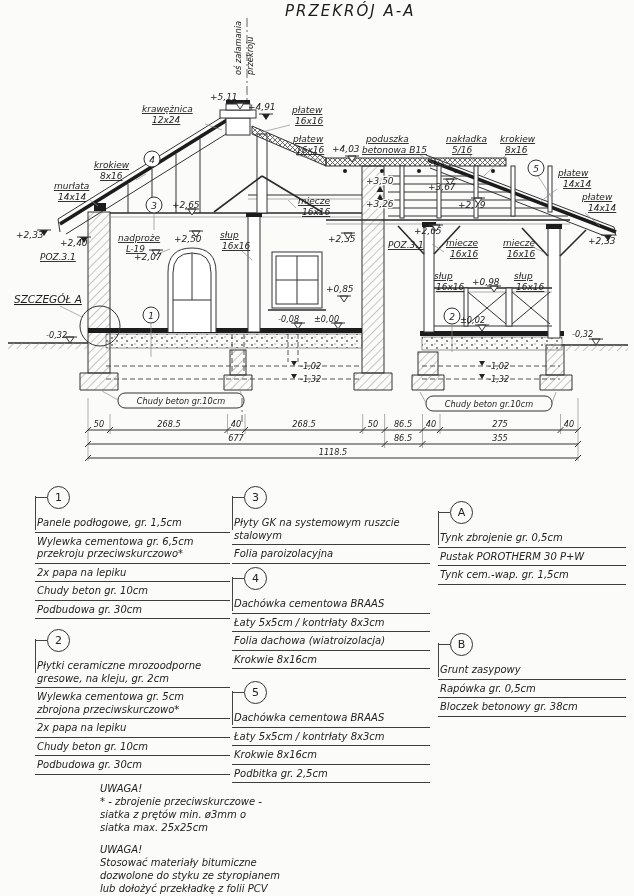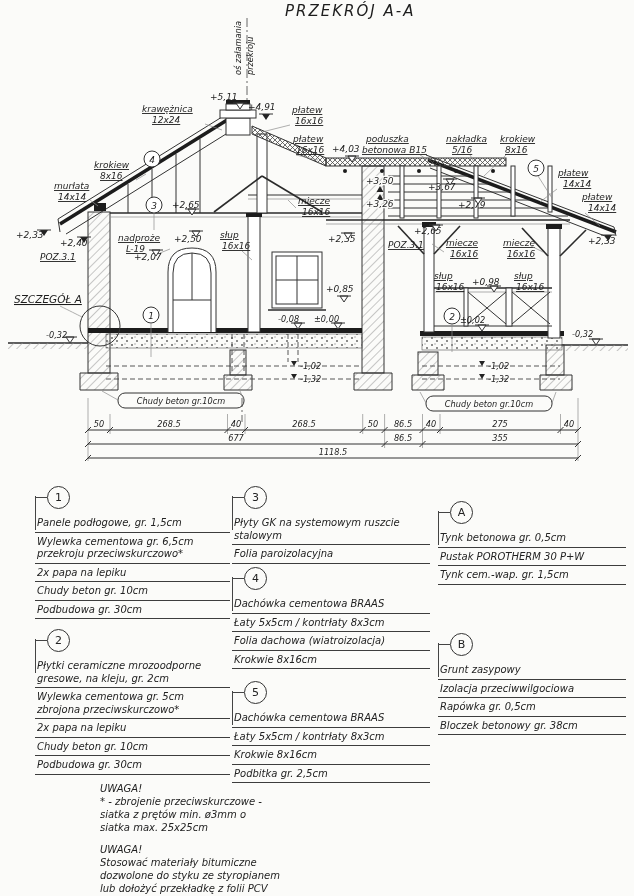--- a/index.html
+++ b/index.html
@@ -474,34 +474,33 @@
     <div class="row">Podbitka gr. 2,5cm</div>
   </div>
 </div>
 
 <div class="legend" style="left:438px;top:500px;width:188px;">
   <div class="legend-head">
         <span class="stub"></span>
         <span class="badge">A</span>
       </div>
   <div class="rows">
-    <div class="row">Tynk betonowa gr. 0,5cm</div>
+    <div class="row">Tynk zbrojenie gr. 0,5cm</div>
     <div class="row">Pustak POROTHERM 30 P+W</div>
     <div class="row">Tynk cem.-wap. gr. 1,5cm</div>
   </div>
 </div>
 
 <div class="legend" style="left:438px;top:632px;width:188px;">
   <div class="legend-head">
         <span class="stub"></span>
         <span class="badge">B</span>
       </div>
   <div class="rows">
     <div class="row">Grunt zasypowy</div>
-    <div class="row">Izolacja przeciwwilgociowa</div>
     <div class="row">Rapówka gr. 0,5cm</div>
     <div class="row">Bloczek betonowy gr. 38cm</div>
   </div>
 </div>
 
 
 <div class="note" style="left:100px;top:782px;width:230px;">
   <div>UWAGA!</div>
   <div>* - zbrojenie przeciwskurczowe -</div>
   <div>siatka z prętów min. ø3mm o</div>

